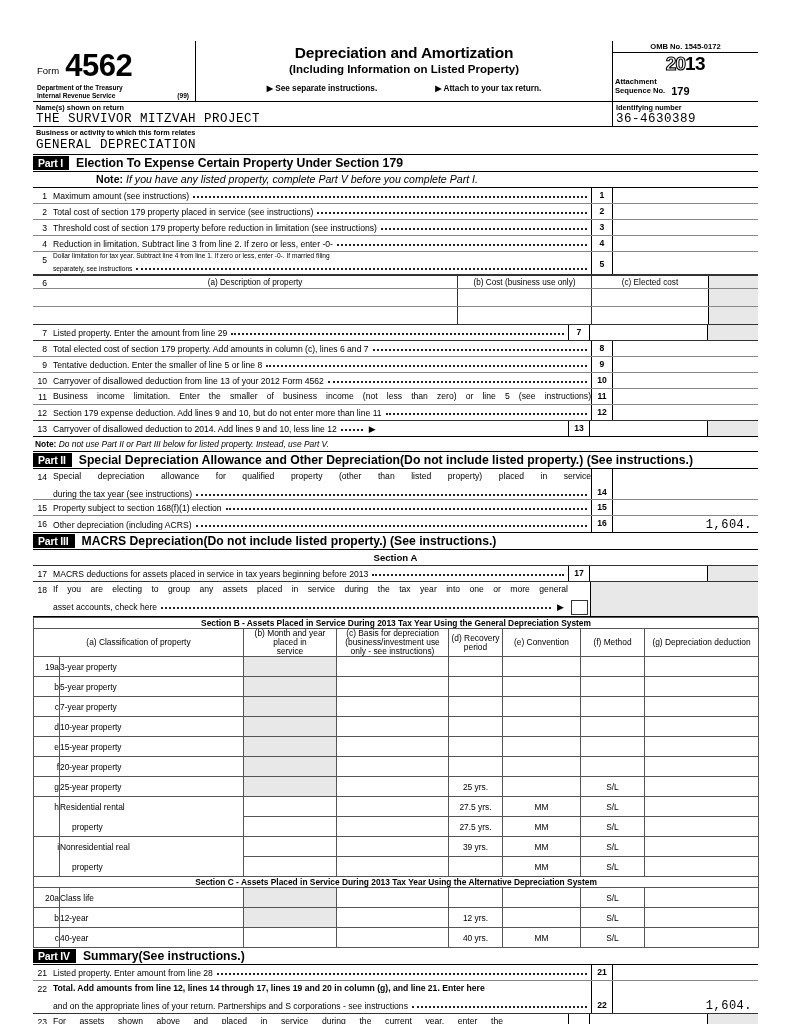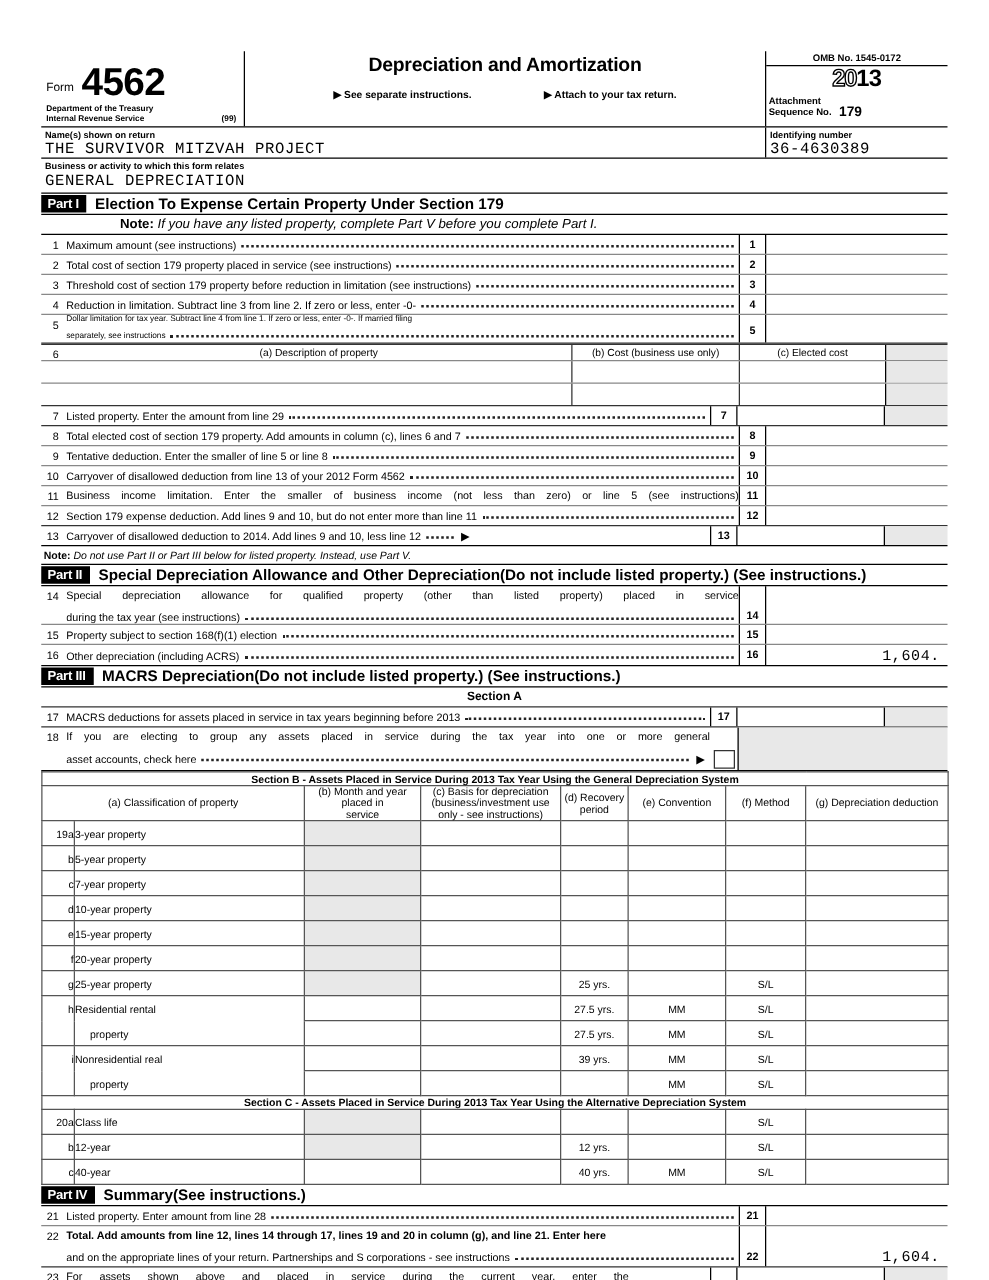--- a/index.html
+++ b/index.html
@@ -101,20 +101,21 @@
       <div class="hdr-dept">
         <span>
           <span>Department of the Treasury</span><br>
           <span>Internal Revenue Service</span>
         </span>
         <span>(99)</span>
       </div>
     </div>
     <div class="hdr-c">
       <div class="hdr-t1">Depreciation and Amortization</div>
+      <div class="hdr-t2">(Including Information on Listed Property)</div>
       <div class="hdr-arrows">
         <span>▶ See separate instructions.</span>
         <span>▶ Attach to your tax return.</span>
       </div>
     </div>
     <div class="hdr-r">
       <div class="omb">OMB No. 1545-0172</div>
       <div class="yr">
         <span class="y20">20</span><span class="y13">13</span>
       </div>

